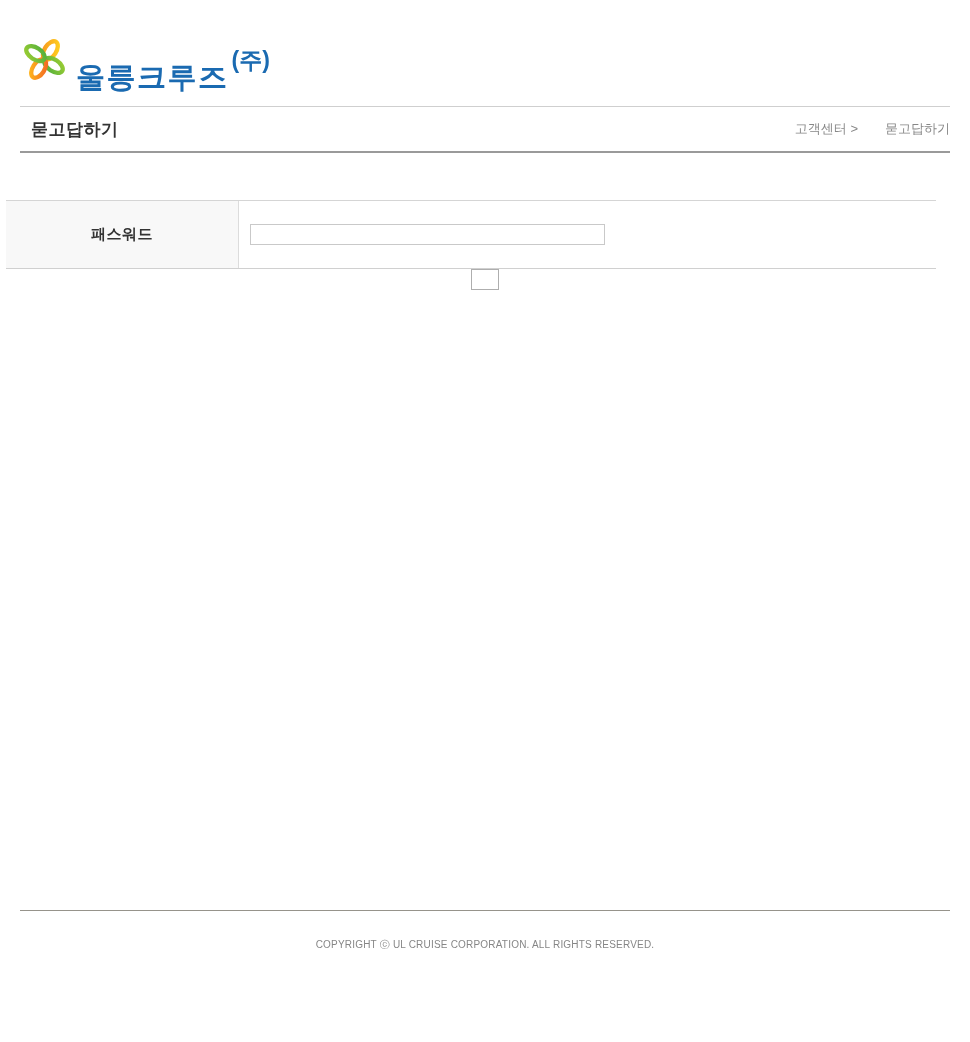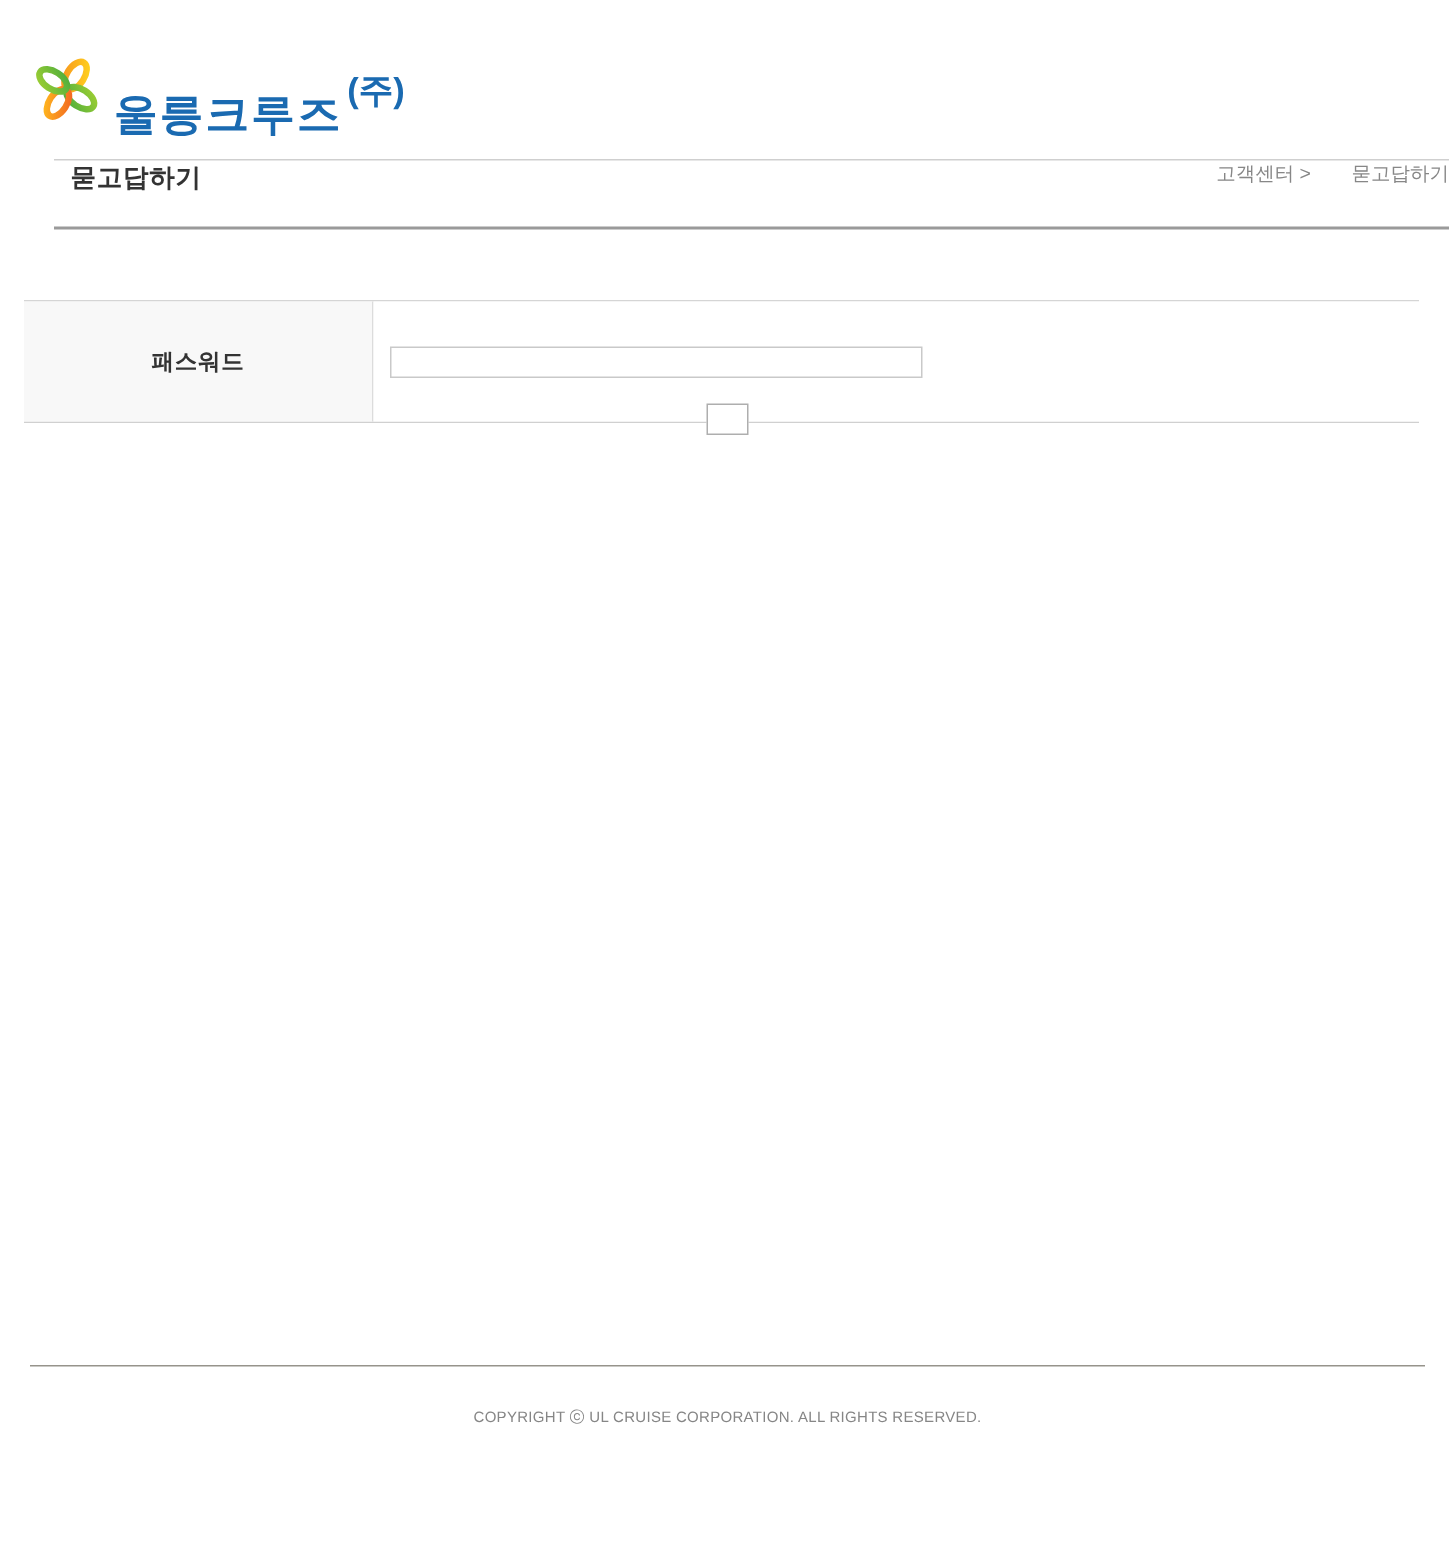--- a/index.html
+++ b/index.html
@@ -27,42 +27,42 @@
   }
   .logo-suffix {
     margin-left: 3px;
     font-size: 23px; font-weight: 600;
     color: #1a6ab1; line-height: 1;
     position: relative; top: 1px;
   }
 
   
   .titlebar {
-    position: absolute; top: 106px; left: 36px; width: 930px;
+    position: absolute; top: 106px; left: 20px; width: 930px;
     height: 47px;
     border-top: 1px solid #cfcfcf;
     border-bottom: 2px solid #9a9a9a;
-    display: flex; align-items: flex-start; justify-content: space-between;
+    display: flex; align-items: center; justify-content: space-between;
   }
   .page-title {
     margin-left: 11px;
     font-size: 17px; font-weight: 700; color: #333333;
     letter-spacing: 0.5px;
   }
   .breadcrumb {
     display: flex; align-items: center;
     font-size: 13px; color: #878787;
   }
   .breadcrumb .crumb { cursor: pointer; }
   .breadcrumb .crumb-parent { margin-right: 27px; }
 
   
   .form-table {
-    position: absolute; top: 200px; left: 16px; width: 930px;
-    height: 82px;
+    position: absolute; top: 200px; left: 6px; width: 930px;
+    height: 69px;
     border-top: 1px solid #d5d5d5;
     border-bottom: 1px solid #d0d0d0;
     display: flex;
   }
   .label-cell {
     width: 233px; height: 100%;
     background: #f8f8f8;
     border-right: 1px solid #dcdcdc;
     display: flex; align-items: center; justify-content: center;
     font-size: 15px; font-weight: 700; color: #333333;

